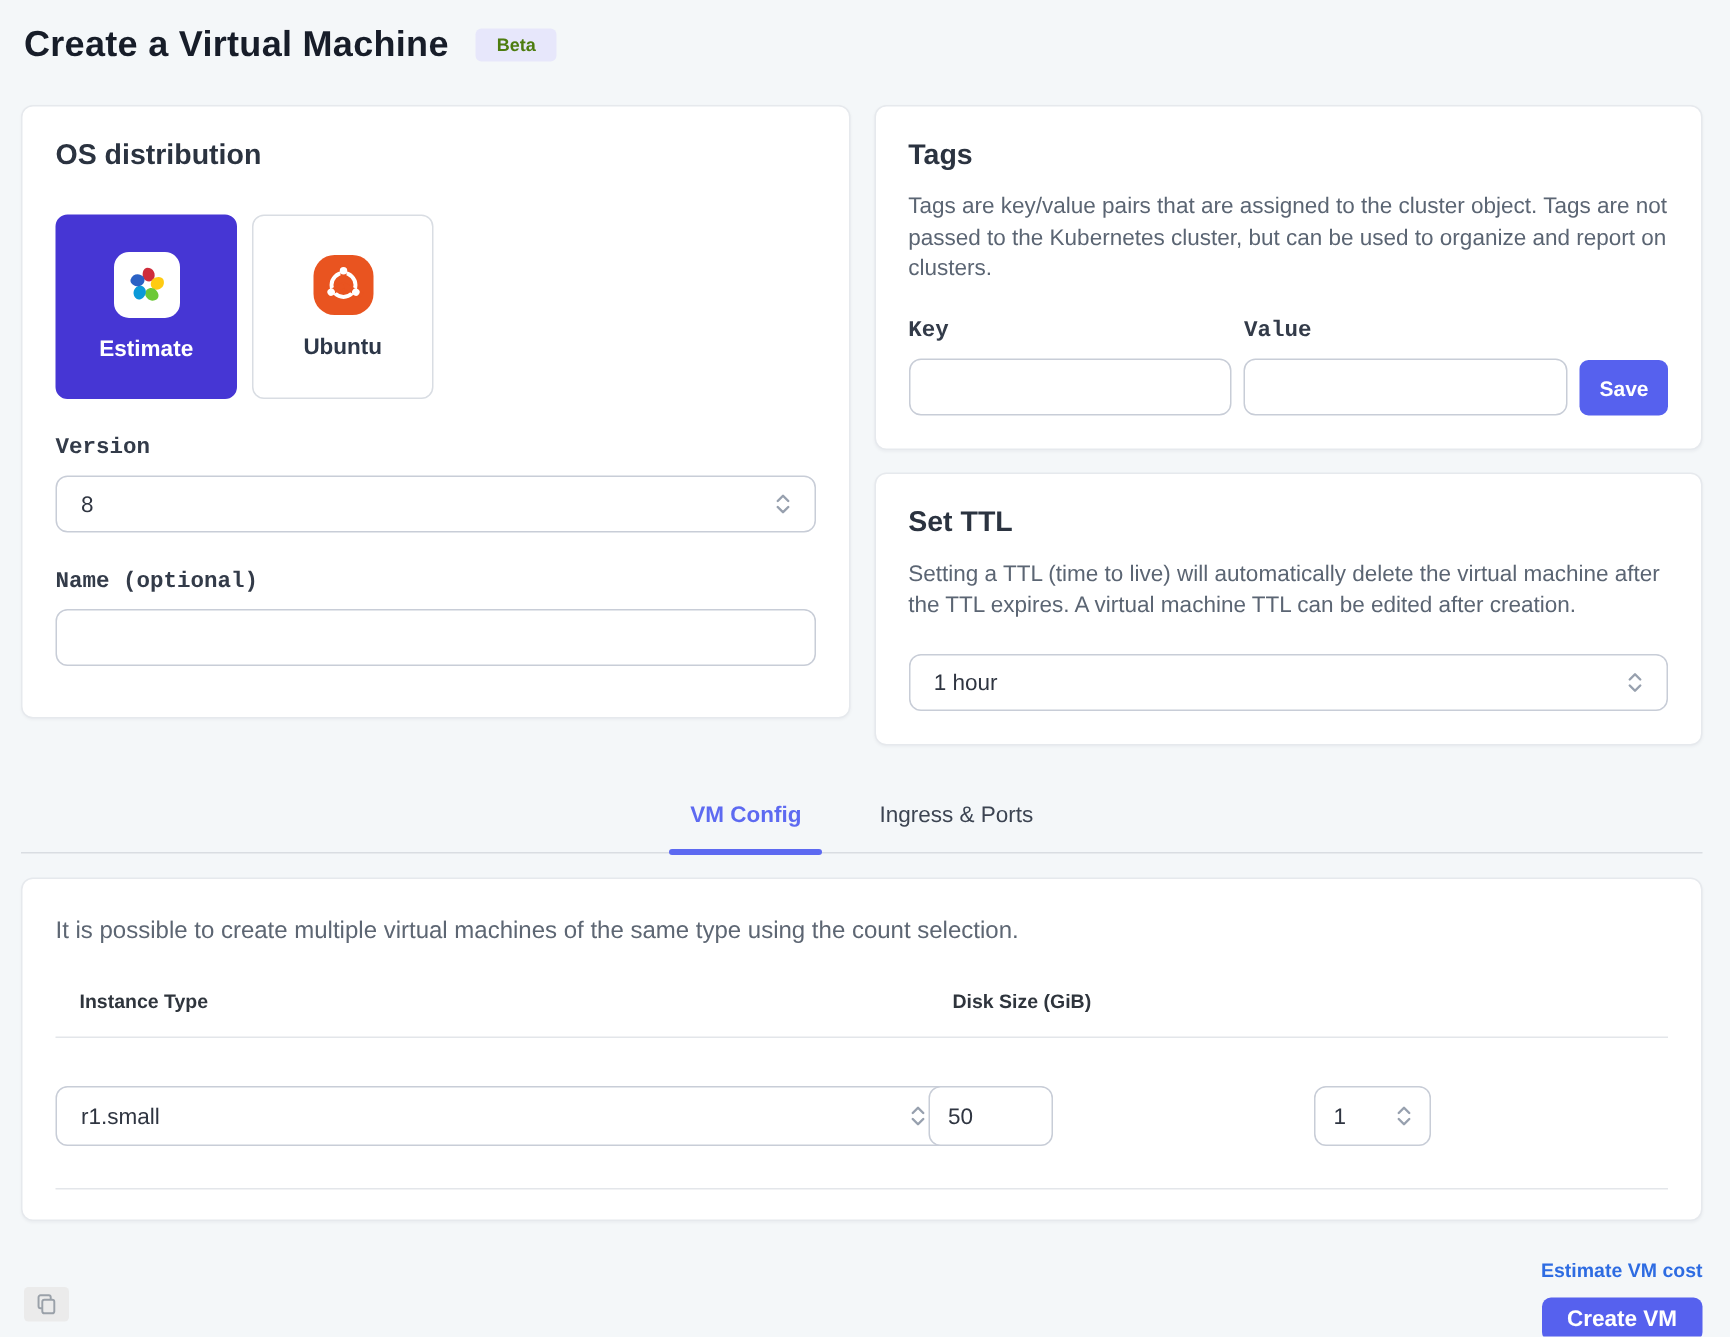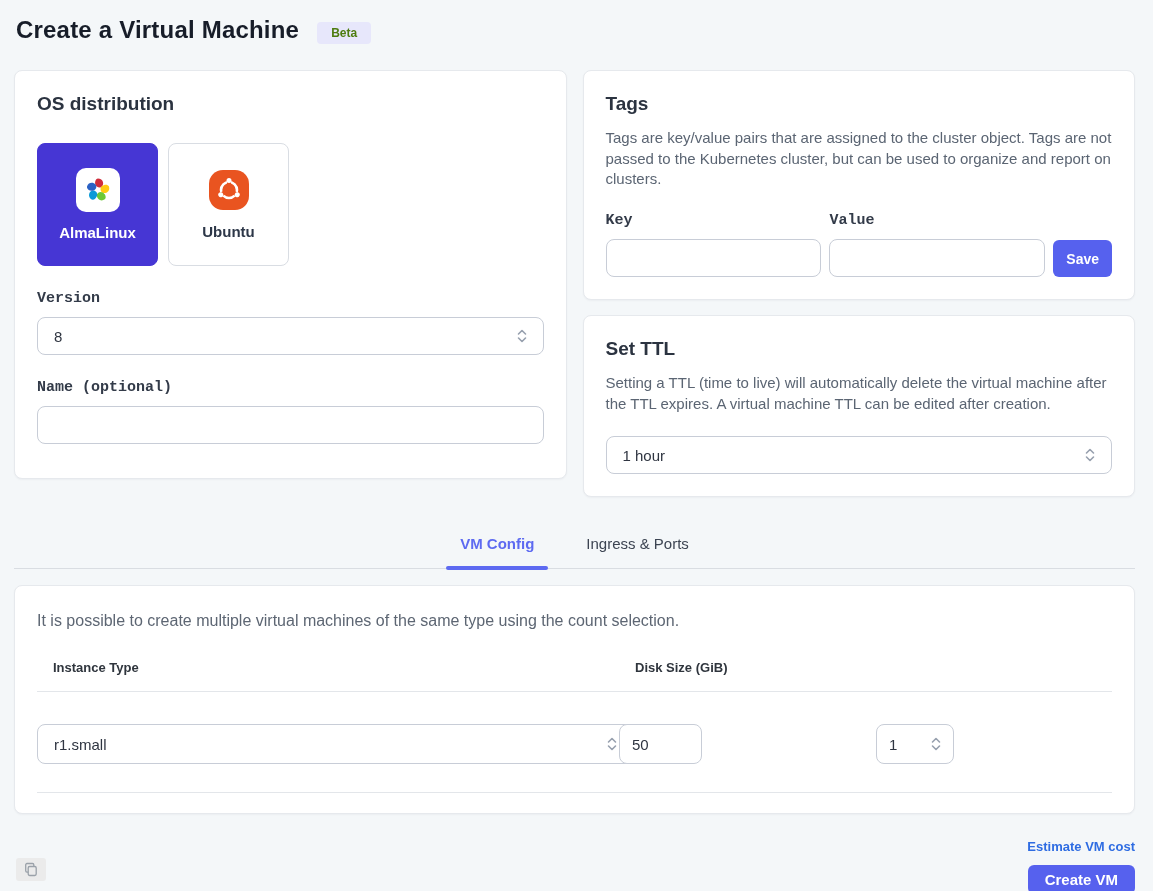--- a/index.html
+++ b/index.html
@@ -6,21 +6,21 @@
   html,body { width:1153px; height:891px; }
   body {
     font-family:"Liberation Sans", sans-serif;
     background:#f4f7f9;
     color:#1c222e;
     overflow:hidden;
   }
   .page { padding:14px 18px 0 14px; }
 
   
-  .page-header { display:flex; align-items:flex-end; gap:18px; padding:2px 2px 0 2px; margin-bottom:26px; }
+  .page-header { display:flex; align-items:flex-start; gap:18px; padding:2px 2px 0 2px; margin-bottom:26px; }
   .page-title { font-size:24px; font-weight:700; letter-spacing:.2px; color:#171d29; }
   .beta-badge {
     background:#e7e7fb; color:#4d7c0f; font-size:12px; font-weight:600;
     padding:4px 14px; border-radius:4px; margin-top:3px;
   }
 
   
   .card {
     background:#fff; border:1px solid #e6e9ed; border-radius:8px;
     box-shadow:0 1px 2px rgba(16,24,40,.04);
@@ -137,21 +137,21 @@
                   <path d="M0,-13 C5,-13 7,-8 5,-4.5 C3,-1.5 -1.5,-2.5 -2.8,-5.5 C-4,-8.5 -3,-12.5 0,-13 Z"></path>
                 </g>
               <g fill="#0b9ad8" transform="rotate(216)">
                   <path d="M0,-13 C5,-13 7,-8 5,-4.5 C3,-1.5 -1.5,-2.5 -2.8,-5.5 C-4,-8.5 -3,-12.5 0,-13 Z"></path>
                 </g>
               <g fill="#2b61c4" transform="rotate(288)">
                   <path d="M0,-13 C5,-13 7,-8 5,-4.5 C3,-1.5 -1.5,-2.5 -2.8,-5.5 C-4,-8.5 -3,-12.5 0,-13 Z"></path>
                 </g>
             </svg>
           </span>
-          <span class="tile-label">AlmaLinux</span>
+          <span class="tile-label">Estimate</span>
         </div>
 
         <div class="os-tile">
           <span style="display:flex;">
             <svg width="42" height="42" viewBox="-21 -21 42 42">
               <rect x="-20" y="-20" width="40" height="40" rx="14" fill="#e95420"></rect>
               <circle r="8" fill="none" stroke="#fff" stroke-width="2.6"></circle>
               <g stroke="#e95420" stroke-width="4">
                 <line x1="0" y1="0" x2="0" y2="-14" transform="rotate(0)"></line>
                 <line x1="0" y1="0" x2="0" y2="-14" transform="rotate(120)"></line>

